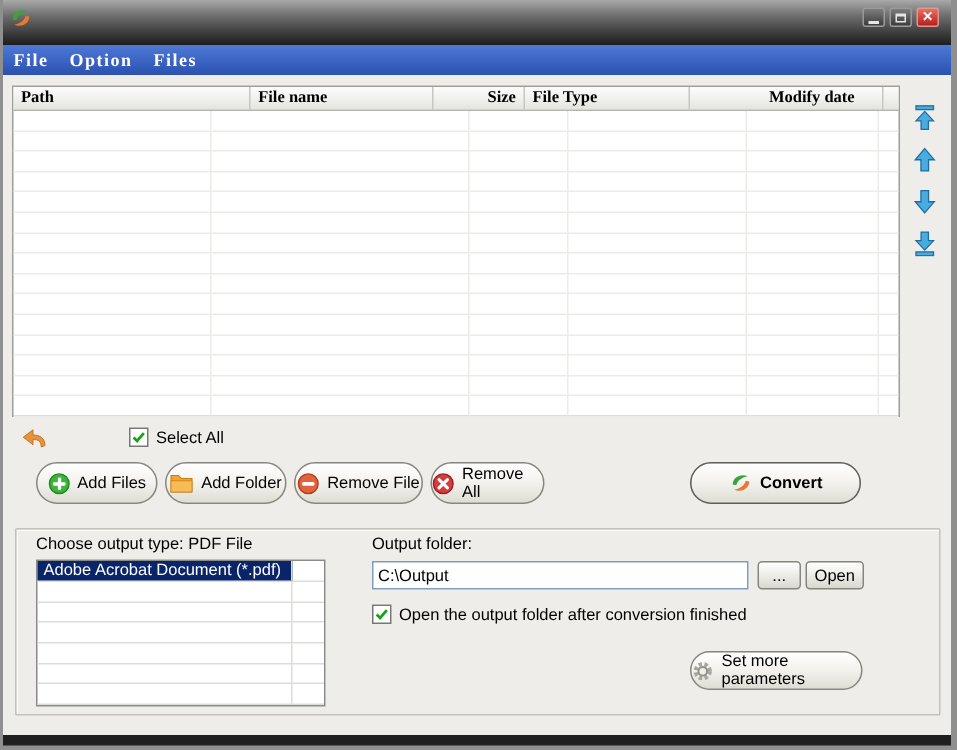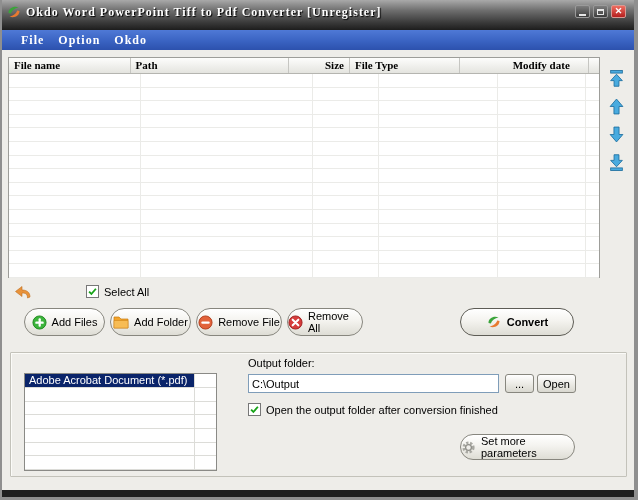--- a/index.html
+++ b/index.html
@@ -23,21 +23,21 @@
     display:flex;align-items:center;justify-content:center;
     background:linear-gradient(180deg,#7d7d7d,#3c3c3c);cursor:default;}
   .wbtn.close{background:linear-gradient(180deg,#ef6d60,#b51f1f);border-color:#d89a94;
     color:#fff;font-size:9px;font-weight:bold;line-height:1;}
   .glyph-min{display:block;width:7px;height:2px;background:#e6e6e6;margin-top:6px;}
   .glyph-max{display:block;width:7px;height:6px;border:1px solid #e6e6e6;border-top-width:2px;box-sizing:border-box;}
 
   
   .menubar{position:absolute;left:0;top:30px;width:632px;height:20px;
     background:linear-gradient(180deg,#4f79d6 0%,#3a63c2 55%,#2c51ad 100%);
-    display:flex;align-items:center;padding-left:12px;box-sizing:border-box;}
+    display:flex;align-items:center;padding-left:0;box-sizing:border-box;}
   .menu-item{color:#fff;font-family:"Liberation Serif",serif;font-weight:bold;font-size:12px;
     padding:0 7px;letter-spacing:1px;cursor:default;}
 
   
   .filetable{position:absolute;left:6px;top:57px;width:592px;height:221px;background:#fff;
     border:1px solid #9d9d99;box-sizing:border-box;}
   .thead{display:flex;height:16px;background:linear-gradient(180deg,#fdfdfc,#ececе7 60%,#e4e4df);
     background:linear-gradient(180deg,#fdfdfc,#e4e4df);border-bottom:1px solid #b5b5b0;box-sizing:border-box;}
   .th{font-family:"Liberation Serif",serif;font-weight:bold;font-size:11px;line-height:15px;
     padding:0 5px;border-right:1px solid #c6c6c2;box-sizing:border-box;overflow:hidden;white-space:nowrap;}
@@ -102,42 +102,41 @@
 
   <div class="inner">
 
     <div class="titlebar">
       <span class="app-icon">
         <svg width="16" height="16" viewBox="0 0 16 16">
           <path d="M2.5 9 C2.5 4 8 1.5 12.5 3.5 C9 4.2 5.8 6 4.8 9.5 Z" fill="#3aa43a"></path>
           <path d="M13.5 7 C13.5 12 8 14.5 3.5 12.5 C7 11.8 10.2 10 11.2 6.5 Z" fill="#e87a30"></path>
         </svg>
       </span>
-      <span class="title-text">Okdo Word PowerPoint Tiff to Pdf Converter [Unregister]</span>
       <span class="winbtns">
         <span class="wbtn">
             <i class="glyph-min"></i>
           </span>
         <span class="wbtn">
             <i class="glyph-max"></i>
           </span>
         <span class="wbtn close">✕</span>
       </span>
     </div>
 
     <div class="menubar" id="menubar">
         <span class="menu-item">File</span>
         <span class="menu-item">Option</span>
-        <span class="menu-item">Okdo</span>
+        <span class="menu-item">Files</span>
       </div>
 
     <div class="filetable">
       <div class="thead" id="thead">
+          <div class="th" style="width: 172px;">Path</div>
           <div class="th" style="width: 132px;">File name</div>
-          <div class="th" style="width: 172px;">Path</div>
           <div class="th align-right" style="width: 66px;">Size</div>
           <div class="th" style="width: 119px;">File Type</div>
           <div class="th" style="width: 88px; margin-left: 48px;">Modify date</div>
           <div class="th" style="width: 15px; flex: 1 1 0%; border-right: none;"></div>
         </div>
       <div class="tbody" id="tbody">
           <div class="trow">
             <div class="td" style="width: 132px;"></div>
             <div class="td" style="width: 172px;"></div>
             <div class="td" style="width: 66px;"></div>
@@ -320,20 +319,21 @@
     </div>
     <div class="btn btn-convert">
       <svg width="16" height="16" viewBox="0 0 16 16">
         <path d="M2.5 9 C2.5 4 8 1.5 12.5 3.5 C9 4.2 5.8 6 4.8 9.5 Z" fill="#3aa43a"></path>
         <path d="M13.5 7 C13.5 12 8 14.5 3.5 12.5 C7 11.8 10.2 10 11.2 6.5 Z" fill="#e87a30"></path>
       </svg>
       <span>Convert</span>
     </div>
 
     <div class="groupbox"></div>
+    <div class="choose-label">Choose output type:  PDF File</div>
 
     <div class="listbox" id="formatlist">
         <div class="lrow selected">
           <div class="lmain">Adobe Acrobat Document (*.pdf)</div>
           <div style="flex: 1 1 0%;"></div>
         </div>
         <div class="lrow">
           <div class="lmain"></div>
           <div style="flex: 1 1 0%;"></div>
         </div>

